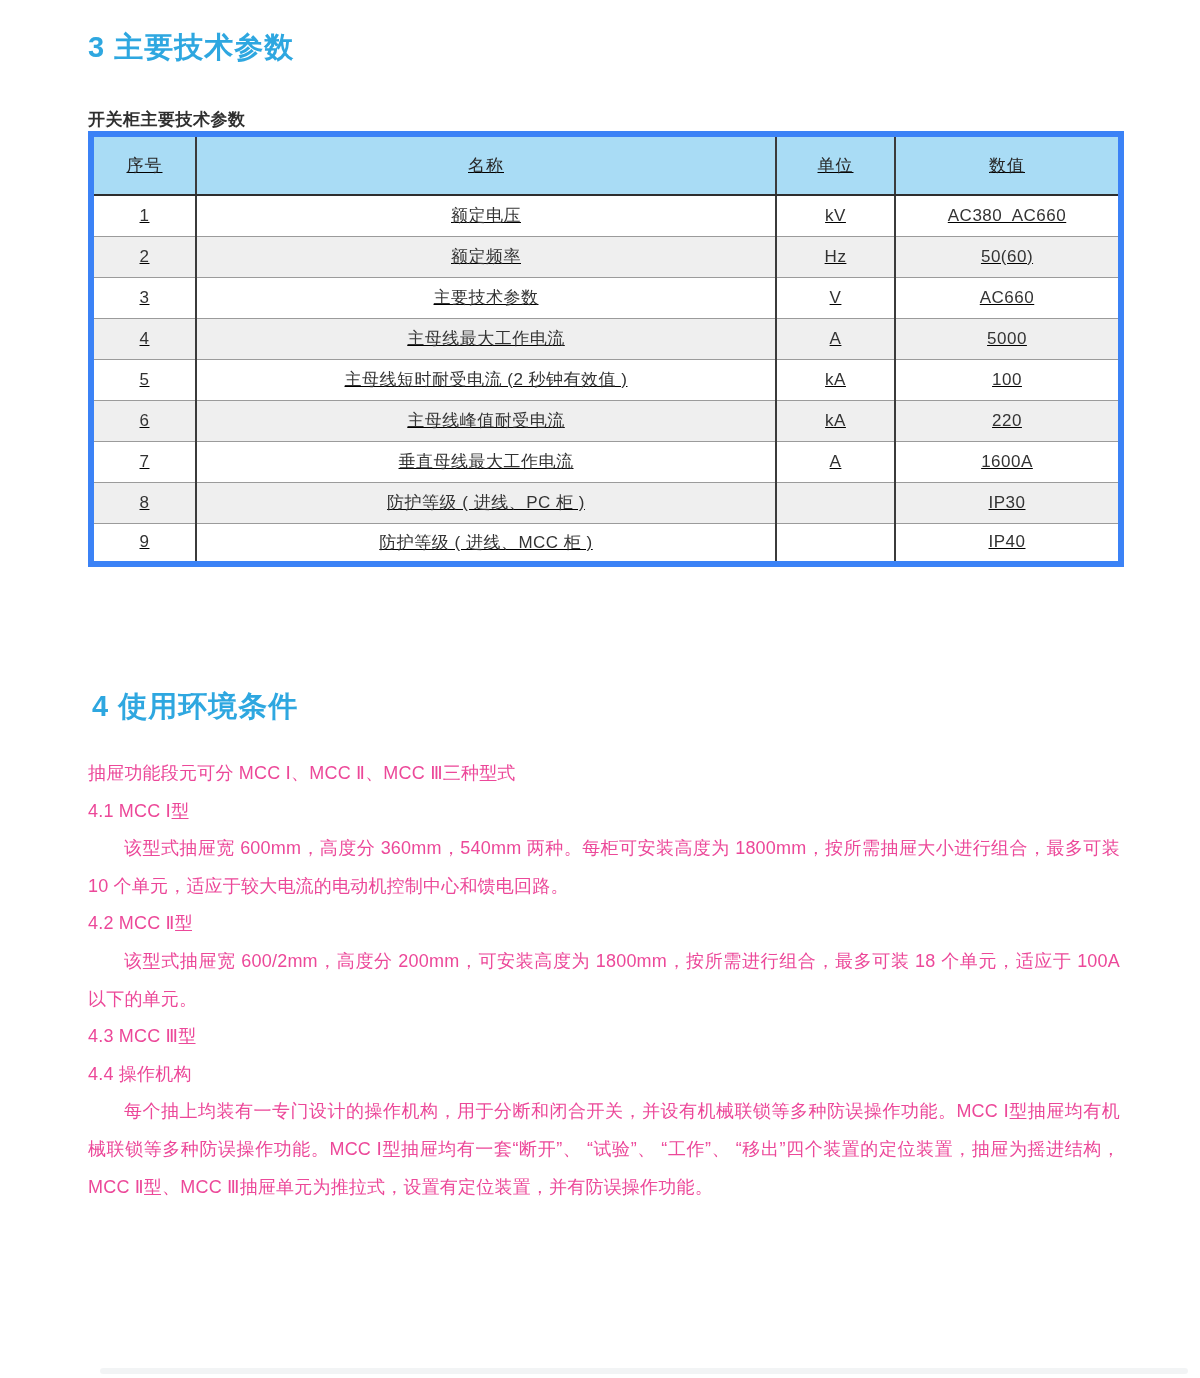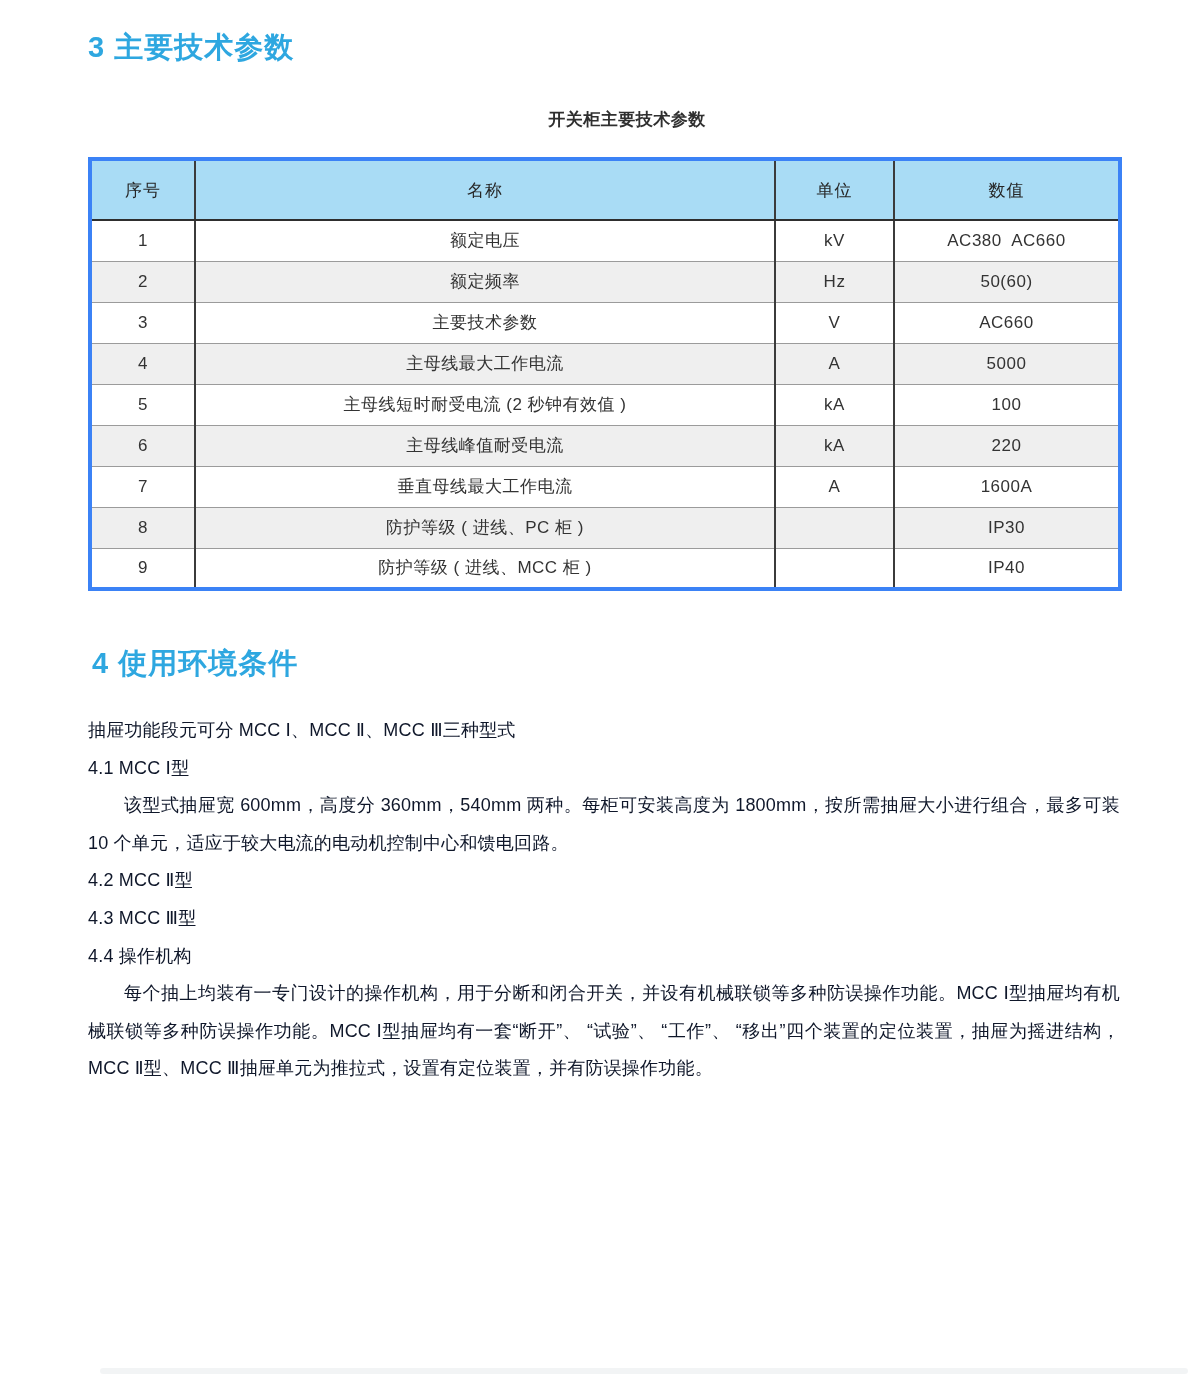--- a/index.html
+++ b/index.html
@@ -19,29 +19,29 @@
     color: var(--accent, #2EA7E0);
     font-size: 29px;
     font-weight: 600;
     letter-spacing: 1px;
   }
   .heading-3 { margin-bottom: 40px; }
   .subtitle {
     font-size: 17px;
     font-weight: 600;
     color: #2f2f2f;
-    margin-bottom: 26px;
+    margin-bottom: 0;
     letter-spacing: 0.5px;
-    text-align: center;
   }
   table.params {
     width: 1030px;
     border-collapse: collapse;
-    border: 4px solid #3b82f6;
+    border: 6px solid #3b82f6;
     table-layout: fixed;
+    text-decoration: underline;
   }
   table.params th {
     background: var(--th-bg, #A9DCF5);
     height: 61px;
     font-size: 17px;
     font-weight: 500;
     color: #262626;
     border-bottom: 2px solid #2e2e2e;
     border-left: 2px solid #3b3b3b;
     text-align: center;
@@ -56,29 +56,29 @@
     vertical-align: middle;
     border-top: 1px solid #9b9b9b;
     border-left: 2px solid #3b3b3b;
     letter-spacing: 0.5px;
   }
   table.params td:first-child { border-left: none; }
   table.params tbody tr:first-child td { border-top: none; }
   table.params tbody tr:nth-child(even) { background: var(--alt-bg, #EFEFEF); }
 
   .heading-4 {
-    margin-top: 53px;
+    margin-top: 120px;
     margin-bottom: 28px;
     padding-left: 4px;
   }
   .bodytext {
     width: 1032px;
     font-size: 18px;
     line-height: 37.6px;
-    color: #0f172a;
+    color: #ec4899;
     text-align: justify;
     letter-spacing: 0.2px;
   }
   .bodytext p.indent { text-indent: 2em; }
   .footer-bar {
     position: absolute;
     left: 100px;
     top: 1368px;
     width: 1088px;
     height: 6px;
@@ -170,20 +170,21 @@
 
   <h2 class="h-blue heading-4">4 使用环境条件</h2>
 
   <div class="bodytext">
     <p>抽屉功能段元可分 MCC Ⅰ、MCC Ⅱ、MCC Ⅲ三种型式</p>
 
     <p>4.1 MCC Ⅰ型</p>
     <p class="indent">该型式抽屉宽 600mm，高度分 360mm，540mm 两种。每柜可安装高度为 1800mm，按所需抽屉大小进行组合，最多可装 10 个单元，适应于较大电流的电动机控制中心和馈电回路。</p>
 
     <p>4.2 MCC Ⅱ型</p>
+    <p class="indent">该型式抽屉宽 600/2mm，高度分 200mm，可安装高度为 1800mm，按所需进行组合，最多可装 18 个单元，适应于 100A 以下的单元。</p>
 
     <p>4.3 MCC Ⅲ型</p>
 
     <p>4.4 操作机构</p>
     <p class="indent">每个抽上均装有一专门设计的操作机构，用于分断和闭合开关，并设有机械联锁等多种防误操作功能。MCC Ⅰ型抽屉均有机械联锁等多种防误操作功能。MCC Ⅰ型抽屉均有一套“断开”、 “试验”、 “工作”、 “移出”四个装置的定位装置，抽屉为摇进结构，MCC Ⅱ型、MCC Ⅲ抽屉单元为推拉式，设置有定位装置，并有防误操作功能。</p>
   </div>
 
   <div class="footer-bar"></div>
 </div>
 

